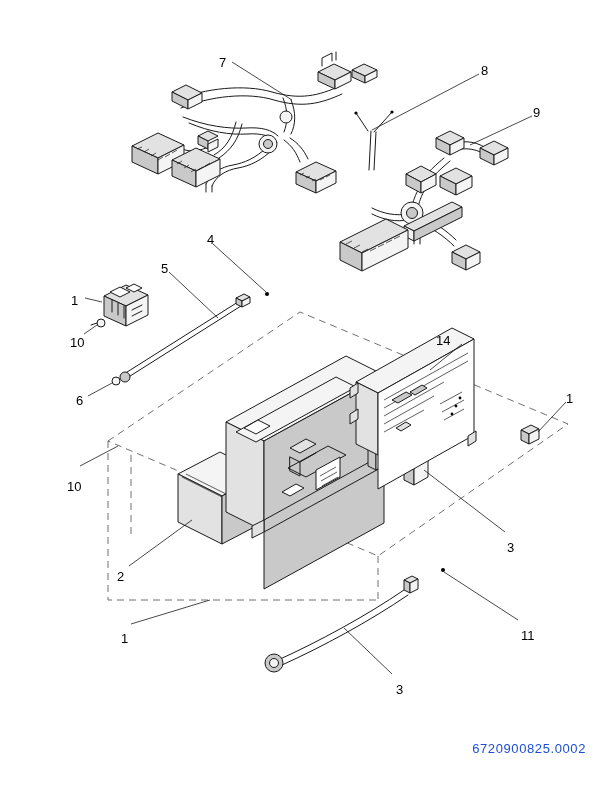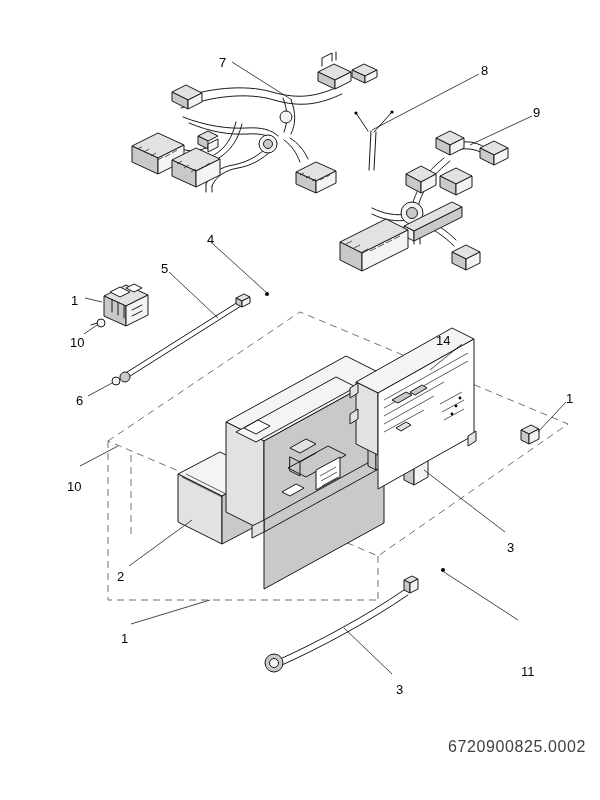--- a/index.html
+++ b/index.html
@@ -30,23 +30,23 @@
     font-size: 13px;
     color: #000000;
     line-height: 1;
     white-space: nowrap;
   }
   .doccode {
     position: absolute;
     right: 14px;
     bottom: 44px;
     font-family: "Liberation Sans", sans-serif;
-    font-size: 16px;
+    font-size: 13px;
     letter-spacing: 0.6px;
-    color: #404040;
+    color: #1d4ed8;
   }
 </style>
 </head>
 <body>
 
 <div id="page">
 
   <svg class="layer" viewBox="0 0 600 800">
     <defs>
       <style>
@@ -297,21 +297,21 @@
   <div class="callout" style="left:121px; top:632px;">1</div>
   <div class="callout" style="left:117px; top:570px;">2</div>
   <div class="callout" style="left:507px; top:541px;">3</div>
   <div class="callout" style="left:207px; top:233px;">4</div>
   <div class="callout" style="left:161px; top:262px;">5</div>
   <div class="callout" style="left:76px;  top:394px;">6</div>
   <div class="callout" style="left:219px; top:56px;">7</div>
   <div class="callout" style="left:481px; top:64px;">8</div>
   <div class="callout" style="left:533px; top:106px;">9</div>
   <div class="callout" style="left:67px;  top:468px;margin-top:12px;">10</div>
-  <div class="callout" style="left:521px; top:629px;margin-top:36px;">11</div>
+  <div class="callout" style="left:521px; top:629px;">11</div>
   <div class="callout" style="left:396px; top:683px;">3</div>
   <div class="callout" style="left:71px;  top:294px;">1</div>
   <div class="callout" style="left:436px; top:334px;">14</div>
   <div class="callout" style="left:566px; top:392px;">1</div>
   <div class="callout" style="left:70px;  top:336px;">10</div>
 
   <div class="doccode">6720900825.0002</div>
 </div>
 
 </body></html>

